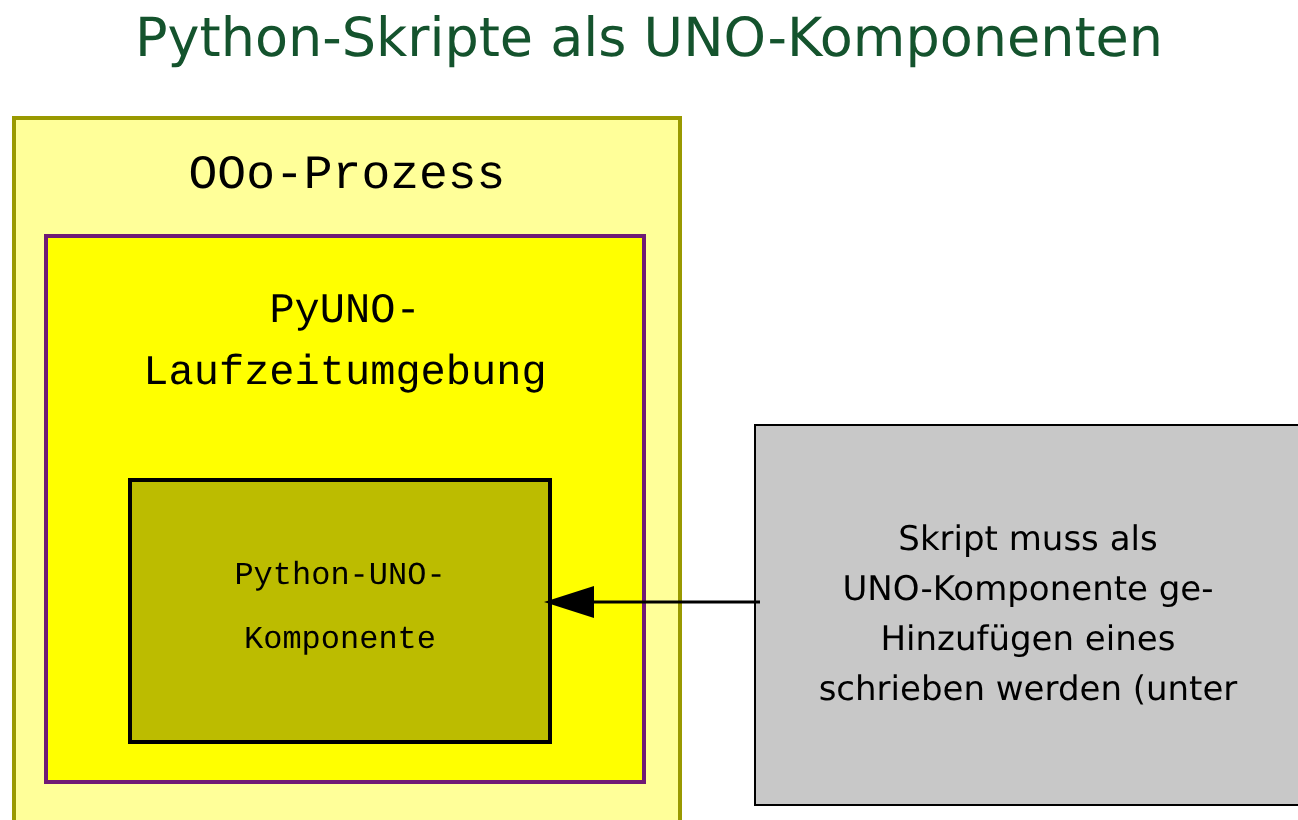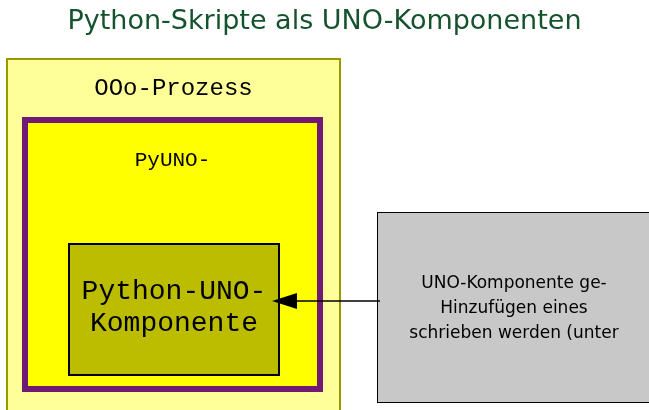--- a/index.html
+++ b/index.html
@@ -59,21 +59,21 @@
   }
 
   
   .box-pyuno-runtime {
     position: absolute;
     left: 14px;
     top: 57px;
     width: 301px;
     height: 275px;
     background: #ffff00;
-    border: 6px solid #701a75;
+    border: 2px solid #701a75;
     box-sizing: border-box;
   }
   .box-pyuno-runtime-label {
     position: absolute;
     left: 0;
     top: 22px;
     width: 100%;
     text-align: center;
     font-size: 21px;
     line-height: 31px;
@@ -89,21 +89,21 @@
     background: #bcbc00;
     border: 2px solid #000000;
     box-sizing: border-box;
     display: flex;
     align-items: center;
     justify-content: center;
   }
   .box-python-uno-component-label {
     width: 100%;
     text-align: center;
-    font-size: 28px;
+    font-size: 16px;
     line-height: 32px;
     padding-bottom: 4px;
   }
 
   
   .box-note {
     position: absolute;
     left: 377px;
     top: 212px;
     width: 274px;
@@ -142,34 +142,36 @@
   <div class="diagram-title">Python-Skripte als UNO-Komponenten</div>
 
   <div class="box-ooo-process">
 
     <div class="box-ooo-process-label">OOo-Prozess</div>
 
     <div class="box-pyuno-runtime">
 
       <div class="box-pyuno-runtime-label">
         <div>PyUNO-</div>
+        <div>Laufzeitumgebung</div>
       </div>
 
       <div class="box-python-uno-component">
         <div class="box-python-uno-component-label">
           <div>Python-UNO-</div>
           <div>Komponente</div>
         </div>
       </div>
 
     </div>
   </div>
 
   <div class="box-note">
     <div class="box-note-label">
+      <div>Skript muss als</div>
       <div>UNO-Komponente ge-</div>
       <div>Hinzufügen eines</div>
       <div>schrieben werden (unter</div>
     </div>
   </div>
 
   <svg class="connector-arrow" width="114" height="26" viewBox="0 0 114 26">
     <line x1="30" y1="13" x2="114" y2="13" stroke="#000000" stroke-width="1.4"></line>
     <polygon points="6,13 31,5 31,21" fill="#000000"></polygon>
   </svg>

